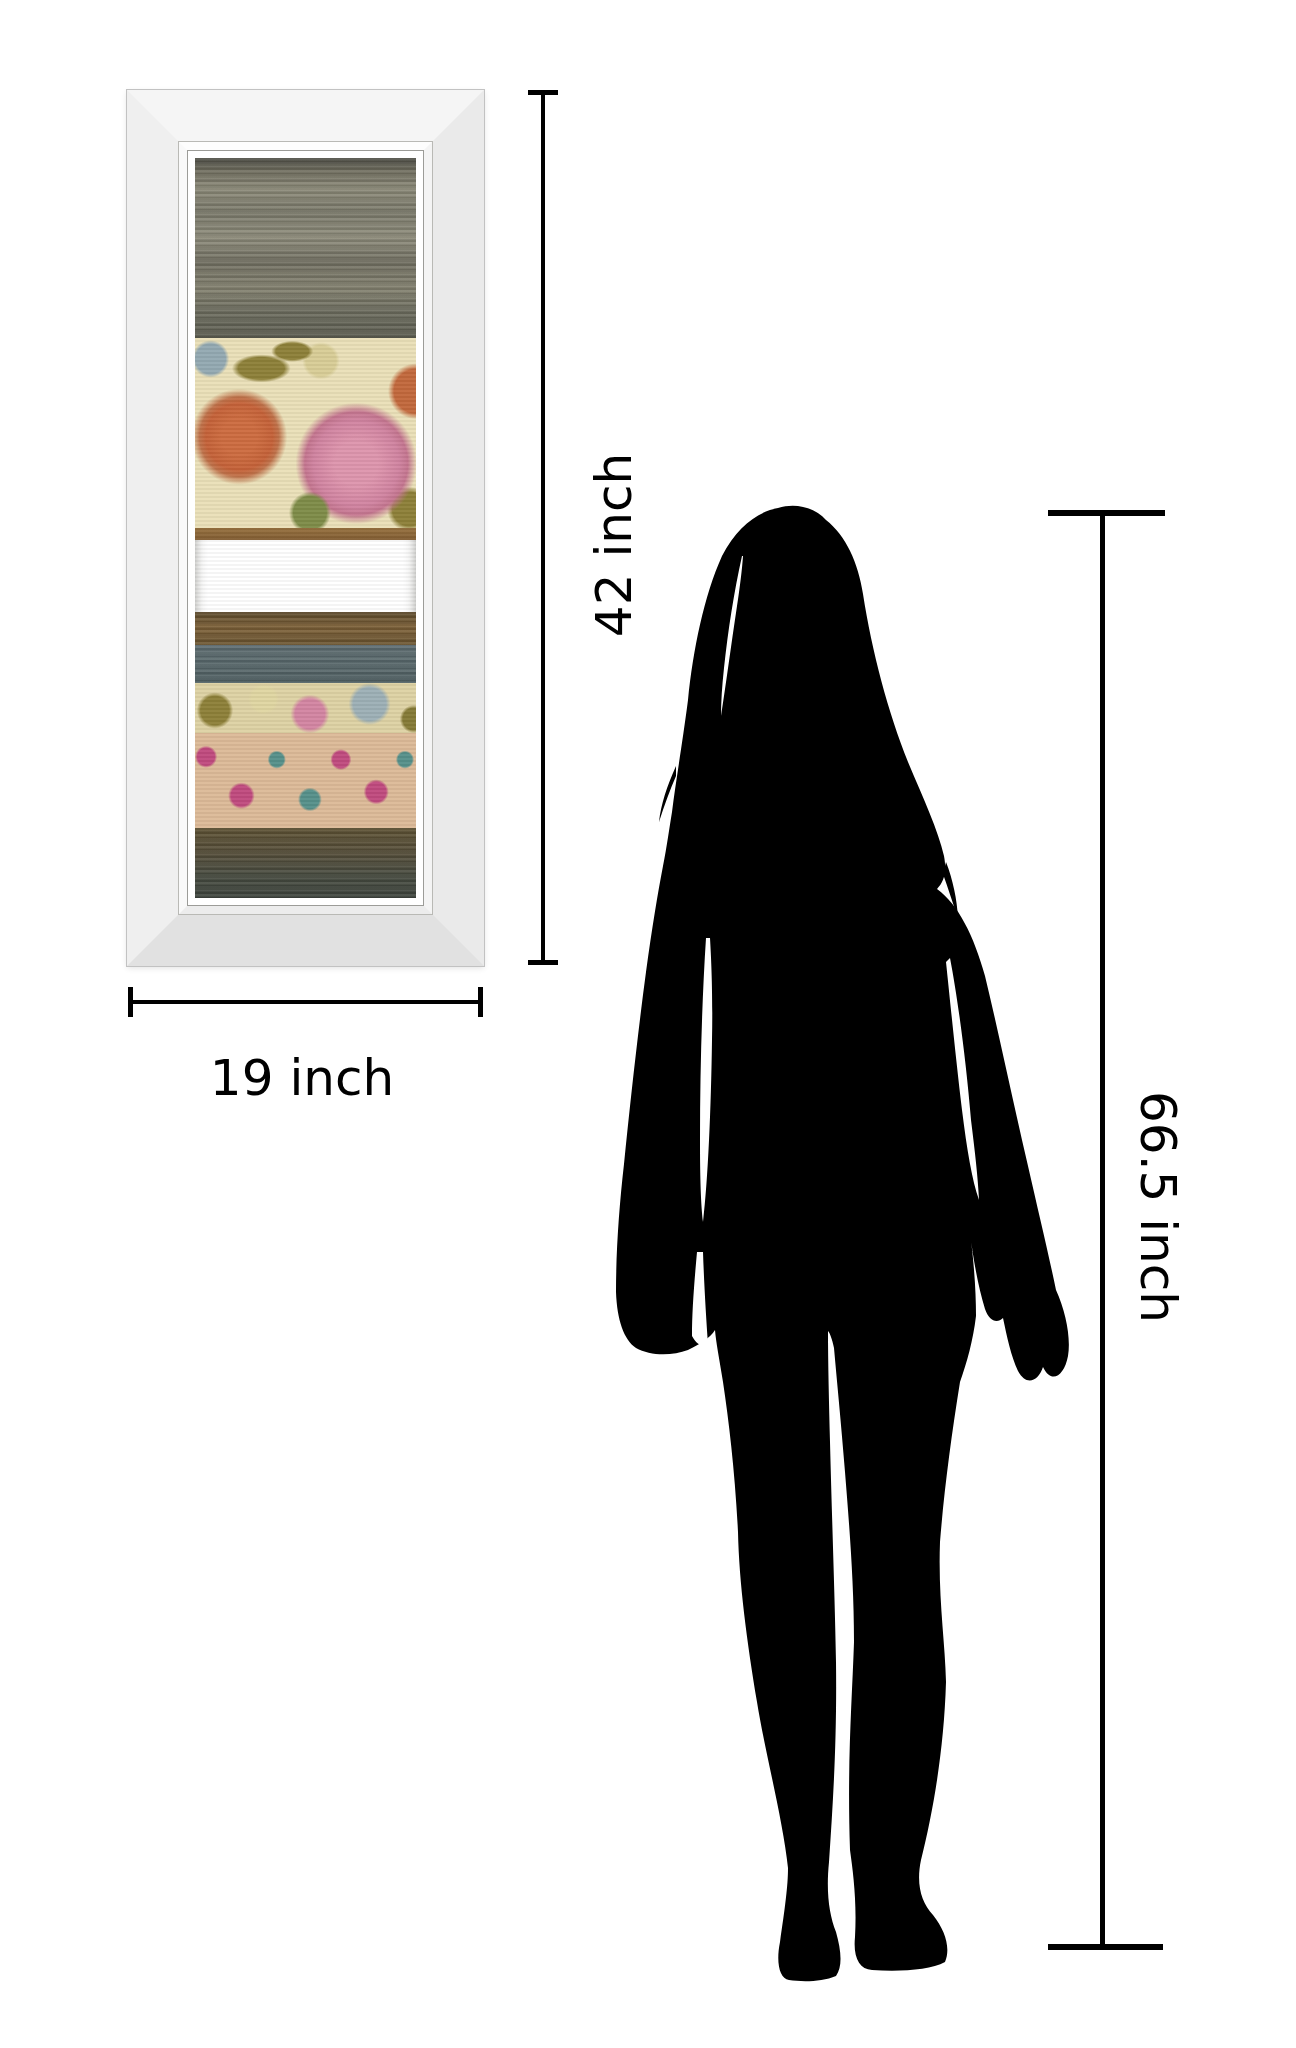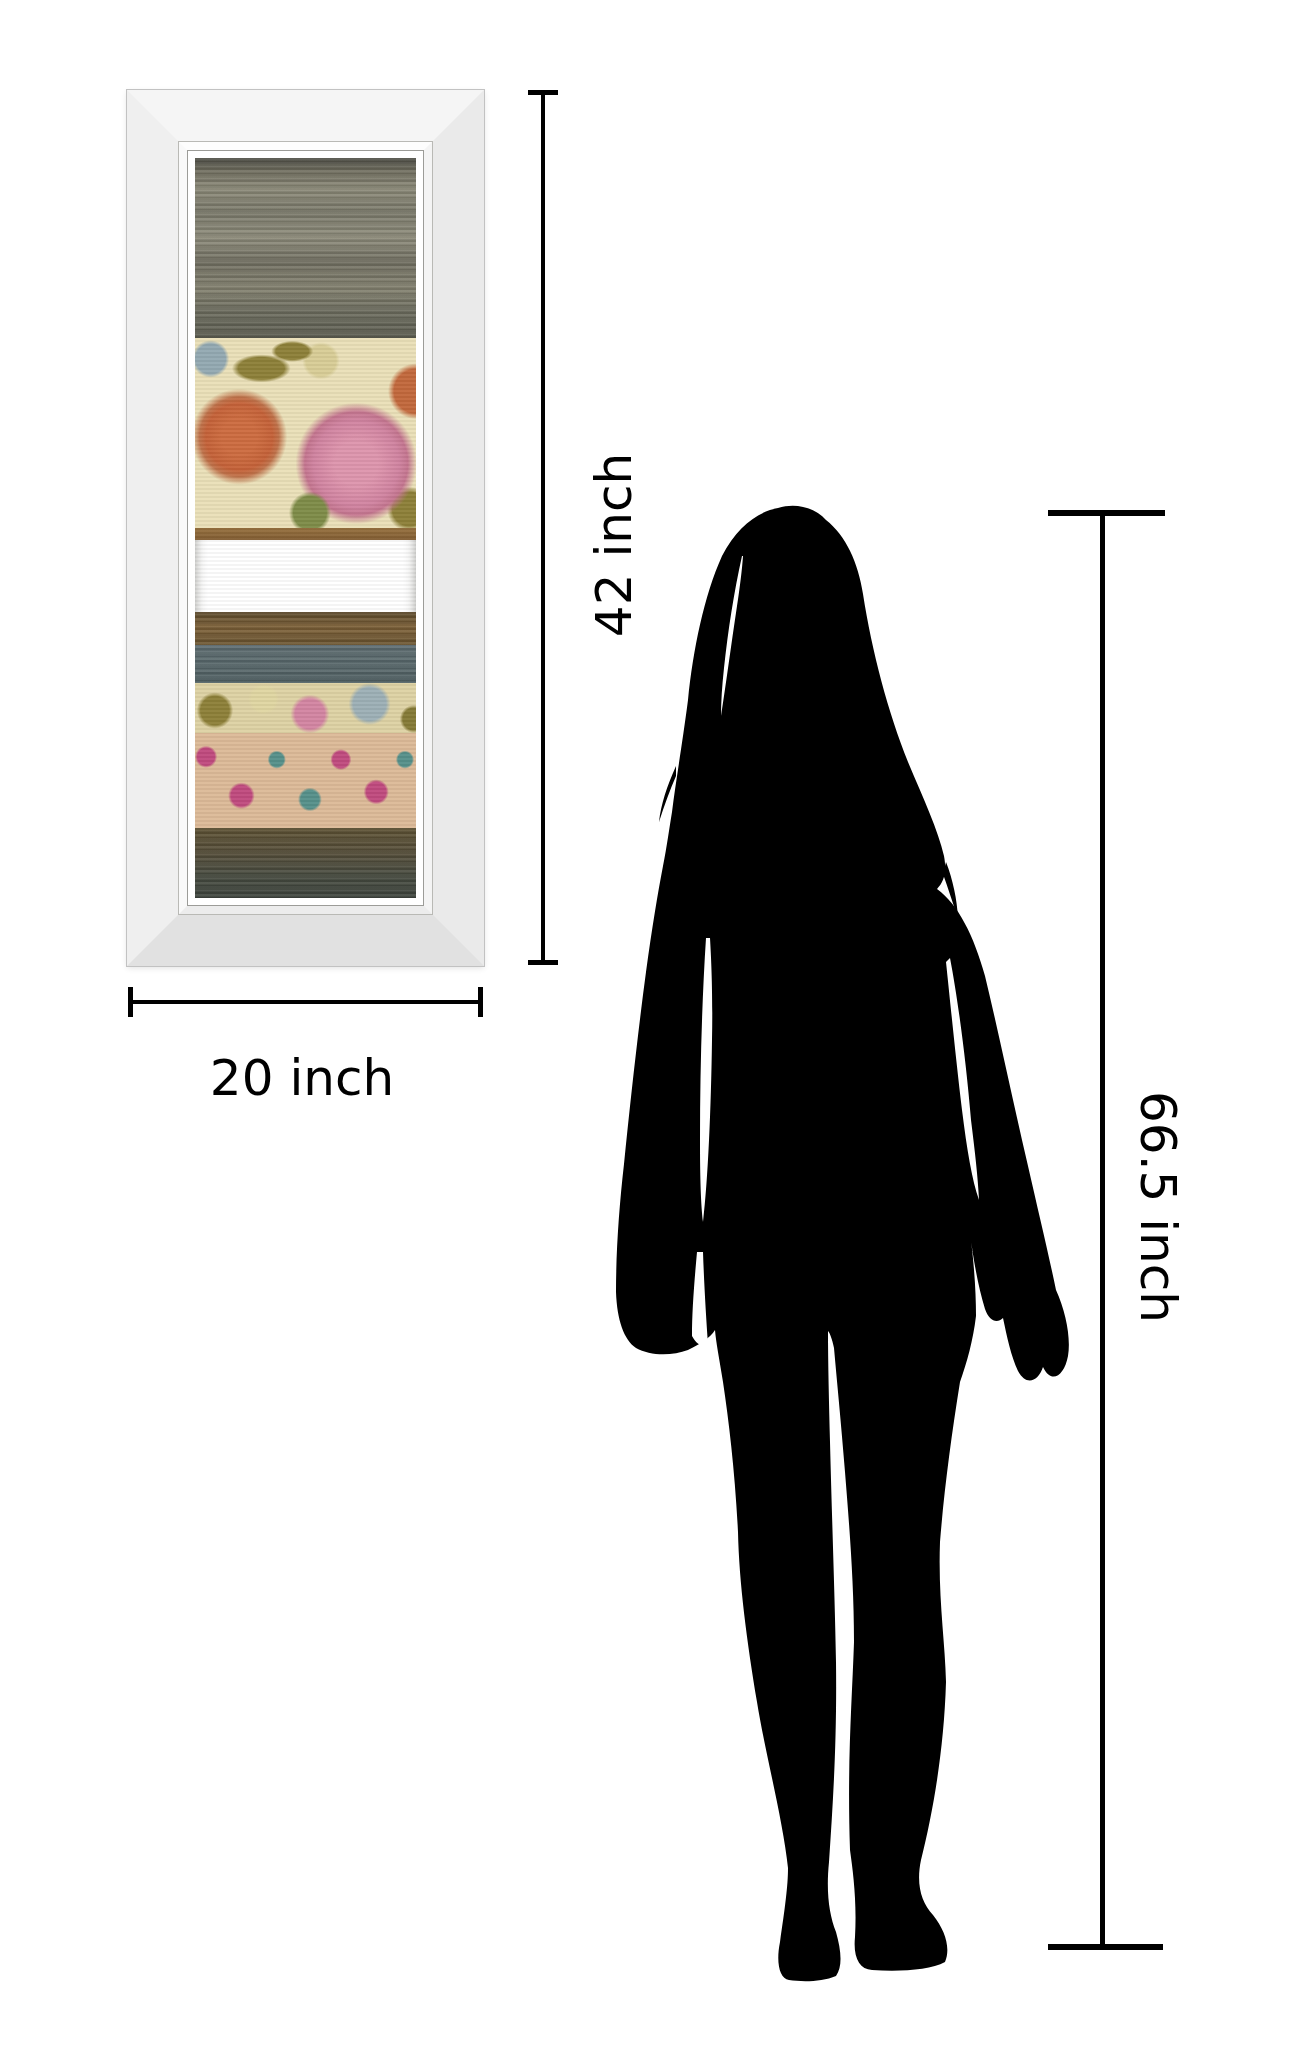--- a/index.html
+++ b/index.html
@@ -230,16 +230,16 @@
                                C 706 1316 704 1282 703 1252 Z"></path>
       <path fill="#ffffff" d="M 868 560 C 876 592 882 624 886 654 C 888 668 889 680 889 690
                                C 884 664 878 632 872 600 C 869 584 867 570 866 560 Z"></path>
       <path fill="#ffffff" d="M 742 556 C 734 592 728 630 724 668 C 722 686 721 702 721 716
                                C 726 684 731 646 737 606 C 740 586 742 570 743 556 Z"></path>
     </g>
   </svg>
 
   <div class="dim-label" id="label-art-height">42 inch</div>
 
-  <div class="dim-label" id="label-art-width">20 inch</div>
+  <div class="dim-label" id="label-art-width">19 inch</div>
 
   <div class="dim-label" id="label-person-height">66.5 inch</div>
 </div>
 
 </body></html>

